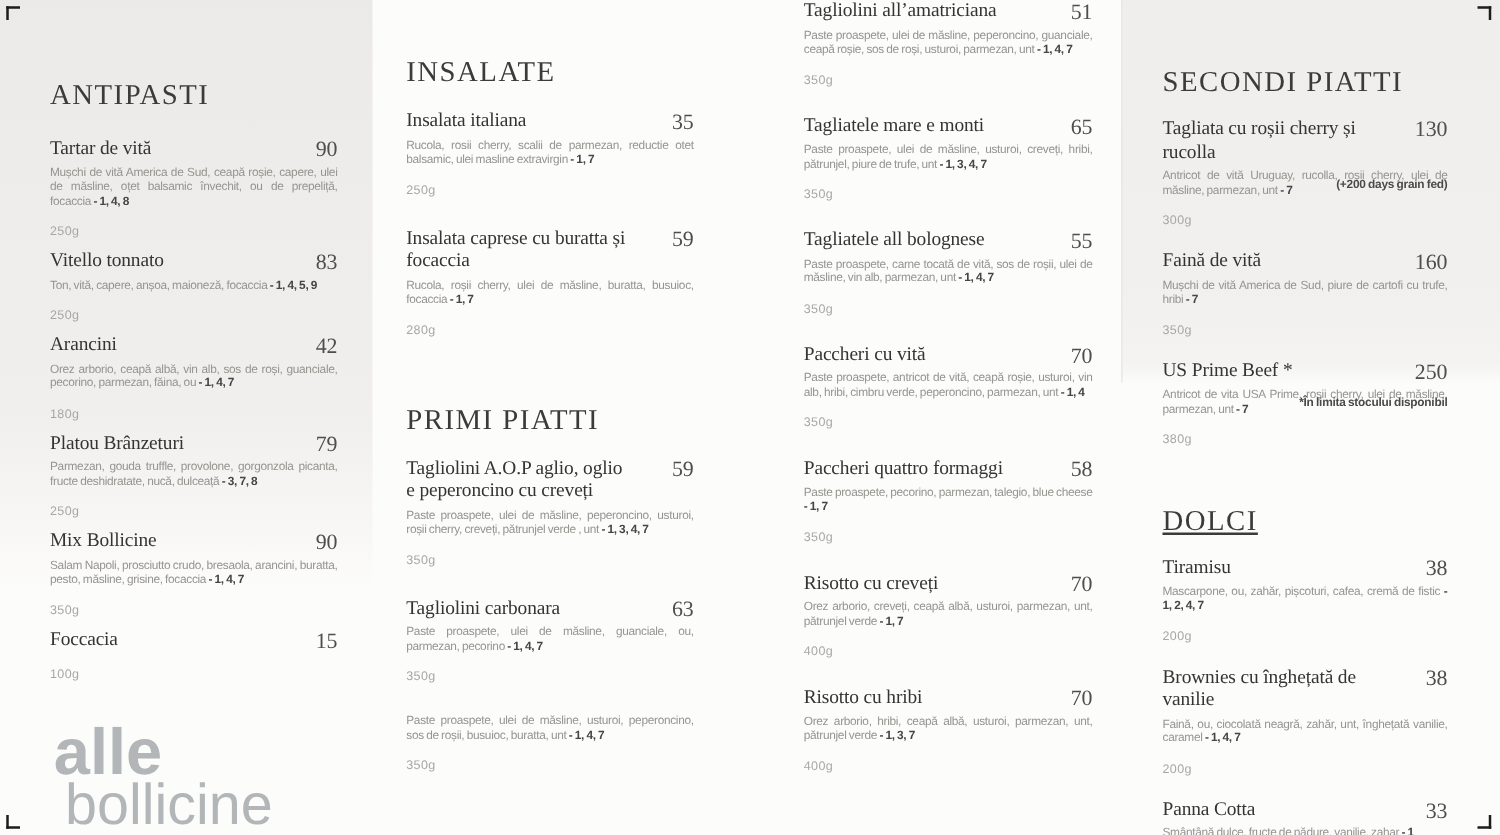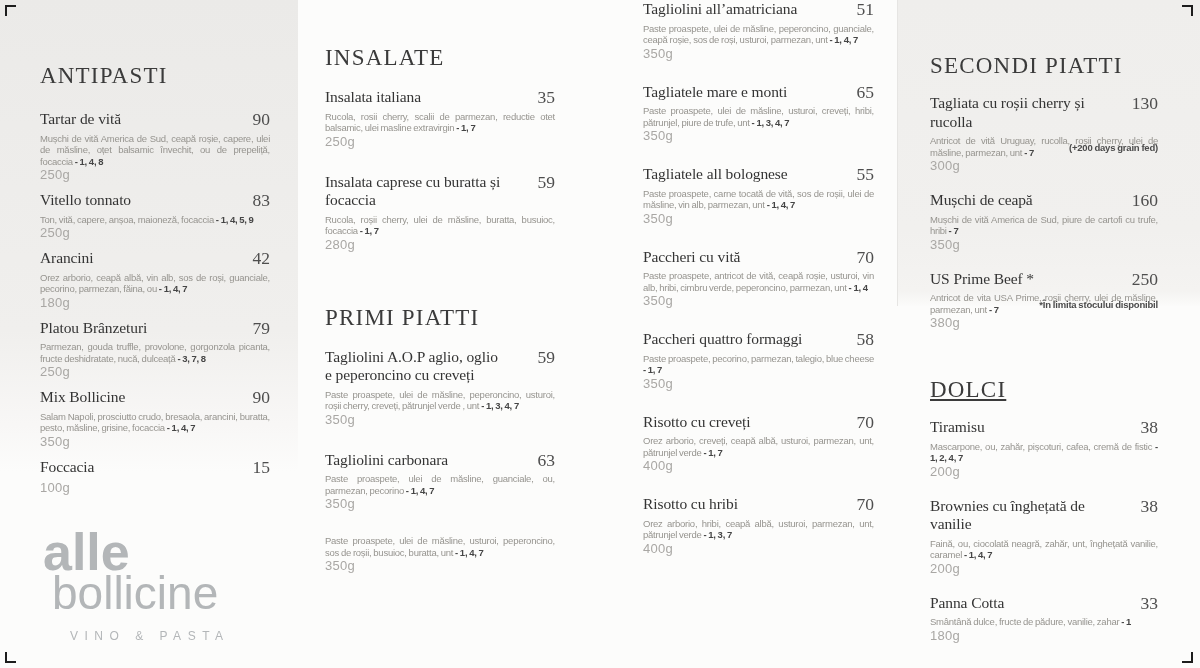--- a/index.html
+++ b/index.html
@@ -57,21 +57,21 @@
   .desc {
     position:relative; margin:4px 0 0 0; text-align:justify;
     font-size:9.5px; line-height:11.5px; letter-spacing:-0.25px; word-spacing:-0.5px;
     color:#96948f;
   }
   .desc b.allerg { font-weight:700; color:#454545; }
   .desc b.note {
     position:absolute; right:0; top:7px;
     font-weight:700; color:#4a4a4a; letter-spacing:-0.2px; white-space:nowrap;
   }
-  .weight { margin-top:0; font-size:13px; letter-spacing:0.3px; color:#a9a7a4; }
+  .weight { margin-top:13px; font-size:10px; letter-spacing:0.3px; color:#a9a7a4; }
 
   .logo { margin-top:36px; color:#b3b6b8; }
   .logo-line1 { font-size:52px; line-height:42px; margin-left:3px; font-weight:700; }
   .logo-line2 { font-size:46px; line-height:48px; margin-left:12px; margin-top:-4px; font-weight:400; }
   .logo-tagline { font-size:12px; letter-spacing:6.5px; margin-left:30px; margin-top:12px; color:#b3b6b8; }
 </style>
 </head>
 <body>
 
 <div class="page">
@@ -284,21 +284,21 @@
             <div class="head">
               <span class="title">Tagliata cu roșii cherry și rucolla</span>
               <span class="price">130</span>
             </div>
             <p class="desc"><span>Antricot de vită Uruguay, rucolla, roșii cherry, ulei de măsline, parmezan, unt</span> <b class="allerg">- 7</b><b class="note">(+200 days grain fed)</b></p>
             <div class="weight">300g</div>
           </div>
 
           <div class="item">
             <div class="head">
-              <span class="title">Mușchi de ceapă</span>
+              <span class="title">Faină de vită</span>
               <span class="price">160</span>
             </div>
             <p class="desc"><span>Mușchi de vită America de Sud, piure de cartofi cu trufe, hribi</span> <b class="allerg">- 7</b></p>
             <div class="weight">350g</div>
           </div>
 
           <div class="item">
             <div class="head">
               <span class="title">US Prime Beef *</span>
               <span class="price">250</span>

